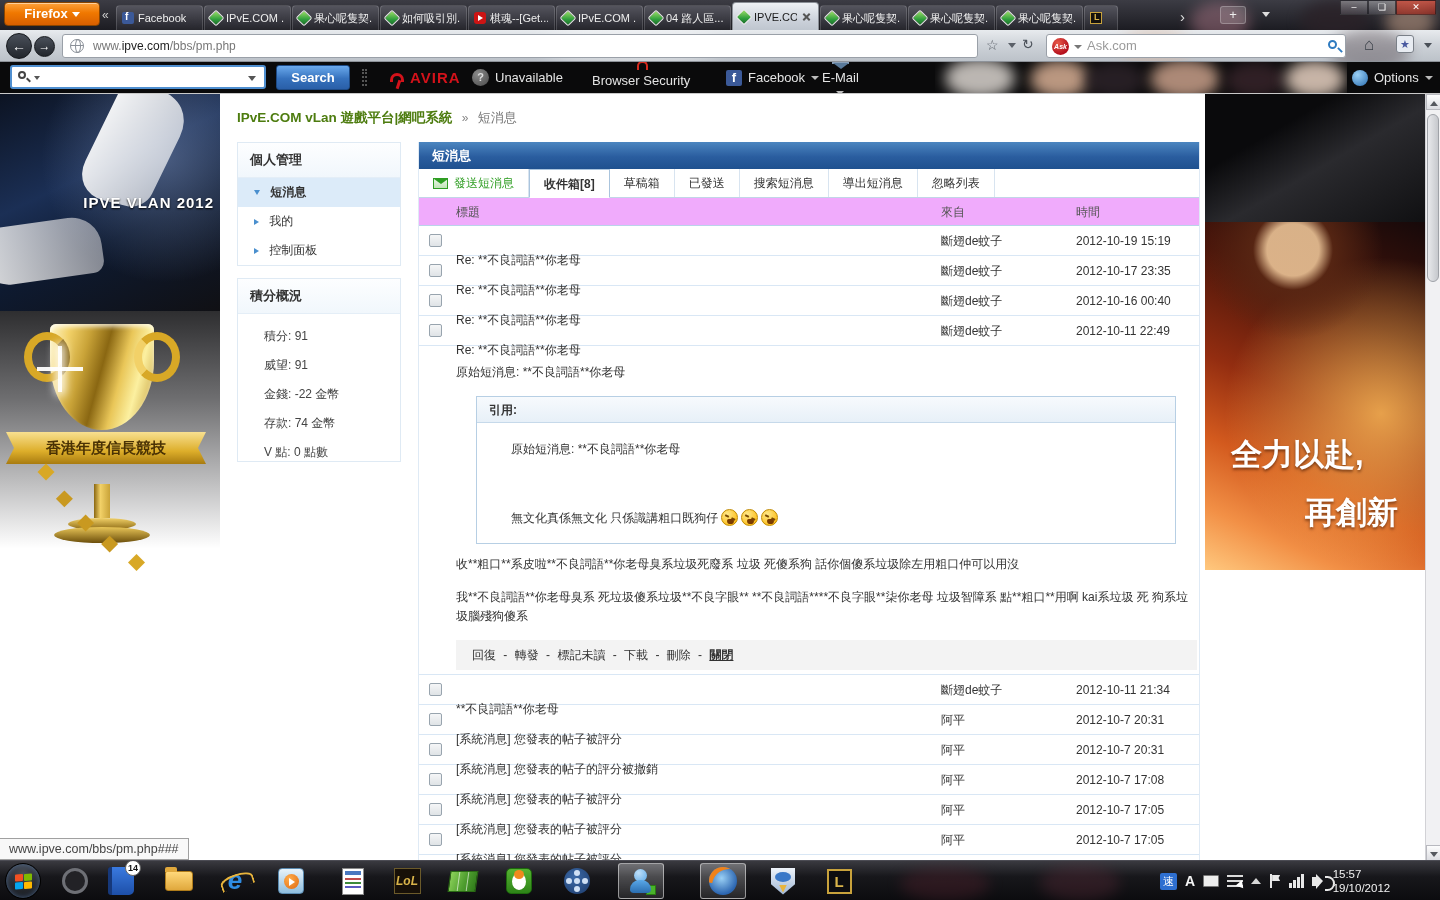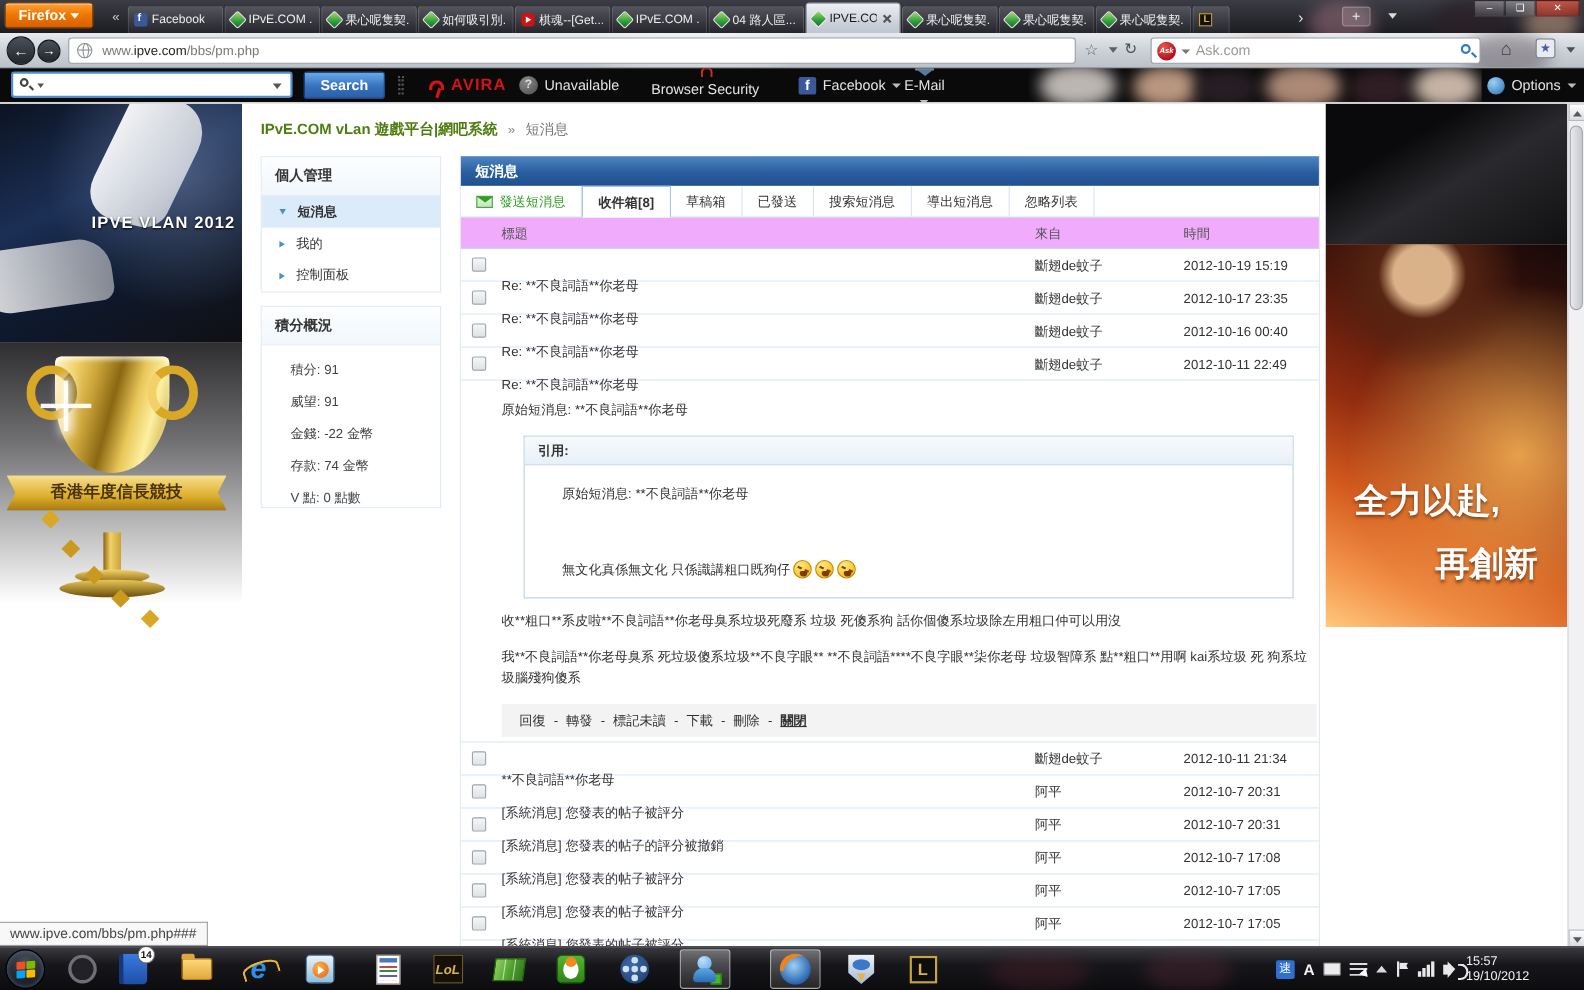--- a/index.html
+++ b/index.html
@@ -4,21 +4,21 @@
 <style>
   html,body{margin:0;padding:0;background:#000;}
   *{box-sizing:border-box;}
   .screen{position:relative;width:1440px;height:900px;overflow:hidden;
     font-family:"Liberation Sans","DejaVu Sans",sans-serif;font-size:12px;background:#fff;}
 
   
   .tabbar{position:absolute;left:0;top:0;width:1440px;height:30px;
     background:linear-gradient(#3c3c44,#1c1c22);overflow:hidden;}
   .blob{position:absolute;border-radius:50%;filter:blur(7px);}
-  .ffbtn{position:absolute;left:4px;top:2px;width:81px;height:24px;border-radius:4px;
+  .ffbtn{position:absolute;left:4px;top:2px;width:96px;height:24px;border-radius:4px;
     background:linear-gradient(#ffa23c,#f07800 45%,#d85f00);border:1px solid #8a4500;
     color:#fff;font-weight:bold;font-size:13px;line-height:22px;text-align:center;
     box-shadow:inset 0 1px 0 rgba(255,255,255,.5);}
   .ffbtn .caret{display:inline-block;margin-left:4px;border-left:4px solid transparent;
     border-right:4px solid transparent;border-top:5px solid #fff;vertical-align:middle;}
   .tab-overflow-left{position:absolute;left:102px;top:8px;color:#cfcfcf;font-size:12px;}
   .tab-overflow-left::before{content:"\00AB";}
   .btabs{position:absolute;left:116px;top:0;width:992px;height:30px;display:flex;align-items:flex-end;gap:1px;}
   .btab{flex:0 0 87px;height:25px;border-radius:4px 4px 0 0;display:flex;align-items:center;gap:4px;
     padding:0 5px;background:linear-gradient(rgba(110,110,120,.55),rgba(45,45,52,.55));

